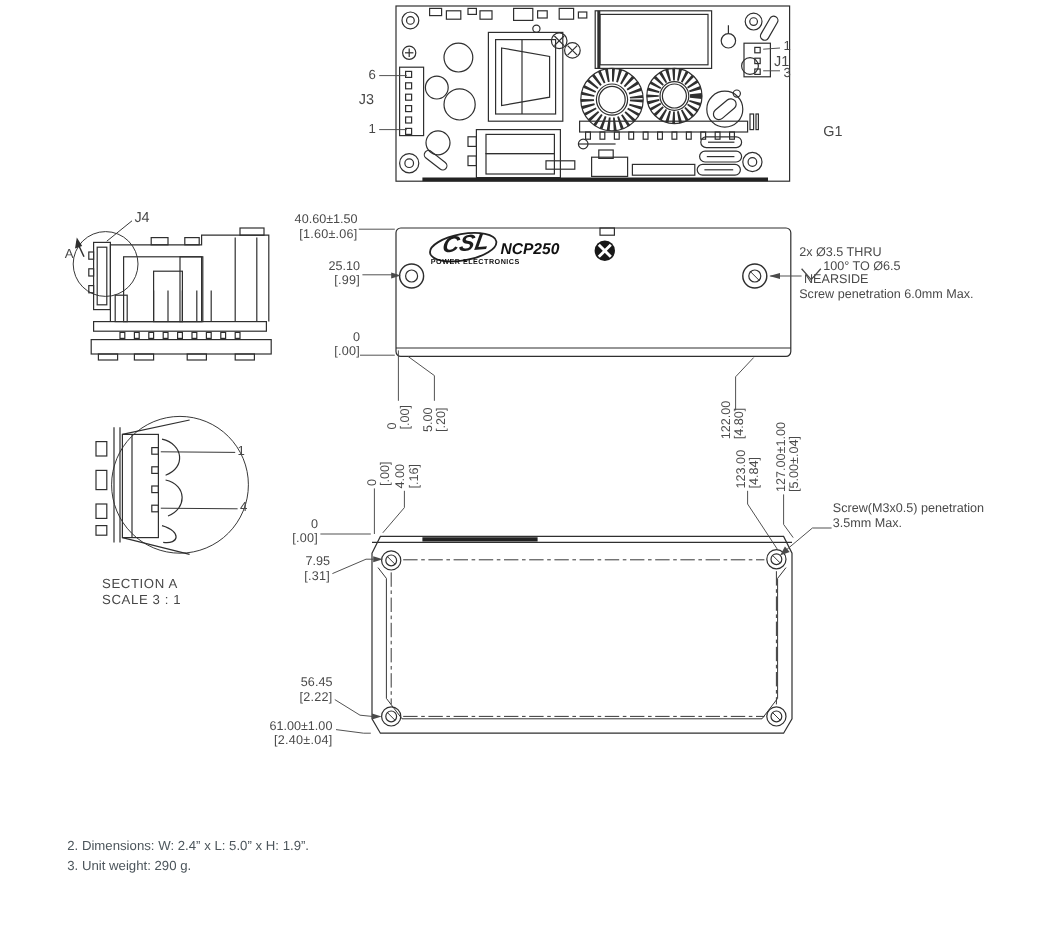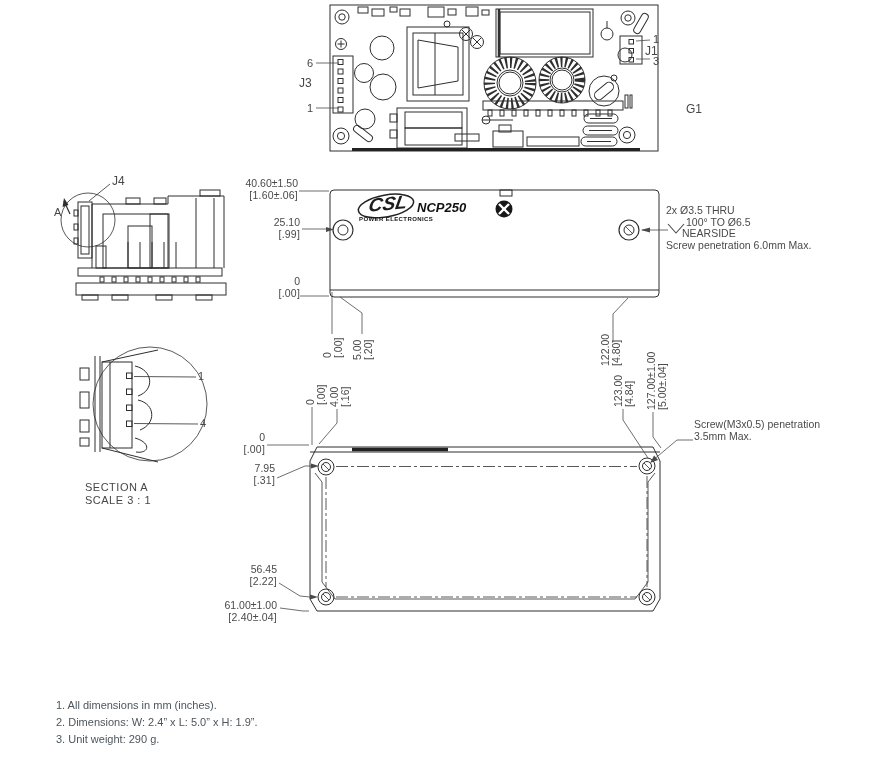--- a/index.html
+++ b/index.html
@@ -353,21 +353,21 @@
   <div>[.20]</div>
 </div>
 <div class="vdim" style="left:622px;top:344px;">
   <div>122.00</div>
   <div>[4.80]</div>
 </div>
 
 <div class="notegrp" style="left:666px;top:205px;">
   <div>2x Ø3.5 THRU</div>
   <div style="margin-left:20px;">100° TO Ø6.5</div>
-  <div style="margin-left:16px;">NEARSIDE</div>
+  <div style="margin-left:4px;">NEARSIDE</div>
   <div>Screw penetration 6.0mm Max.</div>
 </div>
 
 <div class="vdim" style="left:327px;top:383px;">
   <div>0</div>
   <div>[.00]</div>
 </div>
 <div class="vdim" style="left:351px;top:385px;">
   <div>4.00</div>
   <div>[.16]</div>
@@ -397,18 +397,17 @@
   <div class="mm">61.00±1.00</div>
   <div class="in">[2.40±.04]</div>
 </div>
 
 <div class="notegrp" style="left:694px;top:419px;">
   <div>Screw(M3x0.5) penetration</div>
   <div>3.5mm Max.</div>
 </div>
 
 <div class="notes" style="left:56px;top:697px;">
-  <div>1. All dimensions in mm (inches).</div>
   <div>2. Dimensions: W: 2.4” x L: 5.0” x H: 1.9”.</div>
   <div>3. Unit weight: 290 g.</div>
 </div>
 
 </div>
 
 </body></html>

